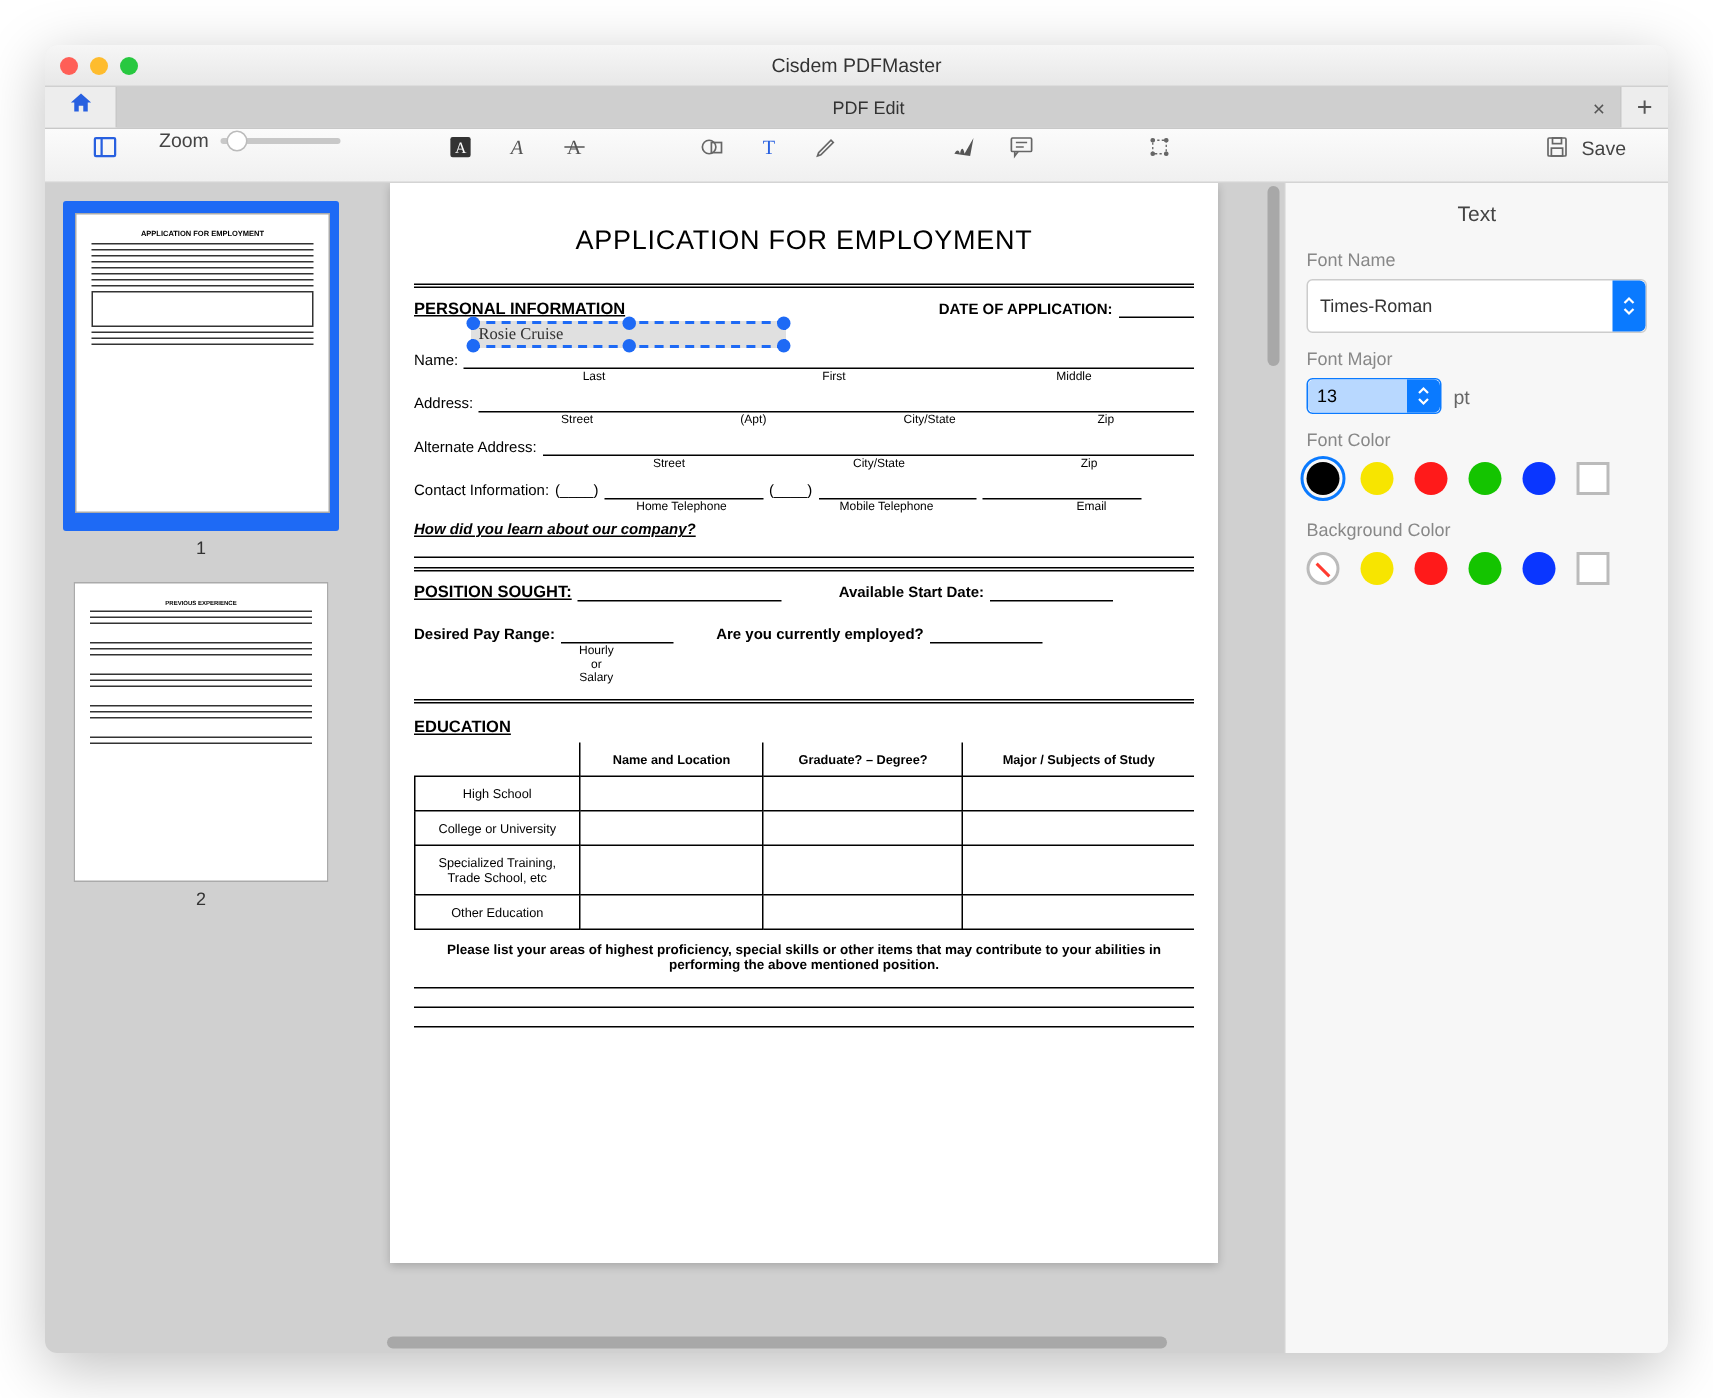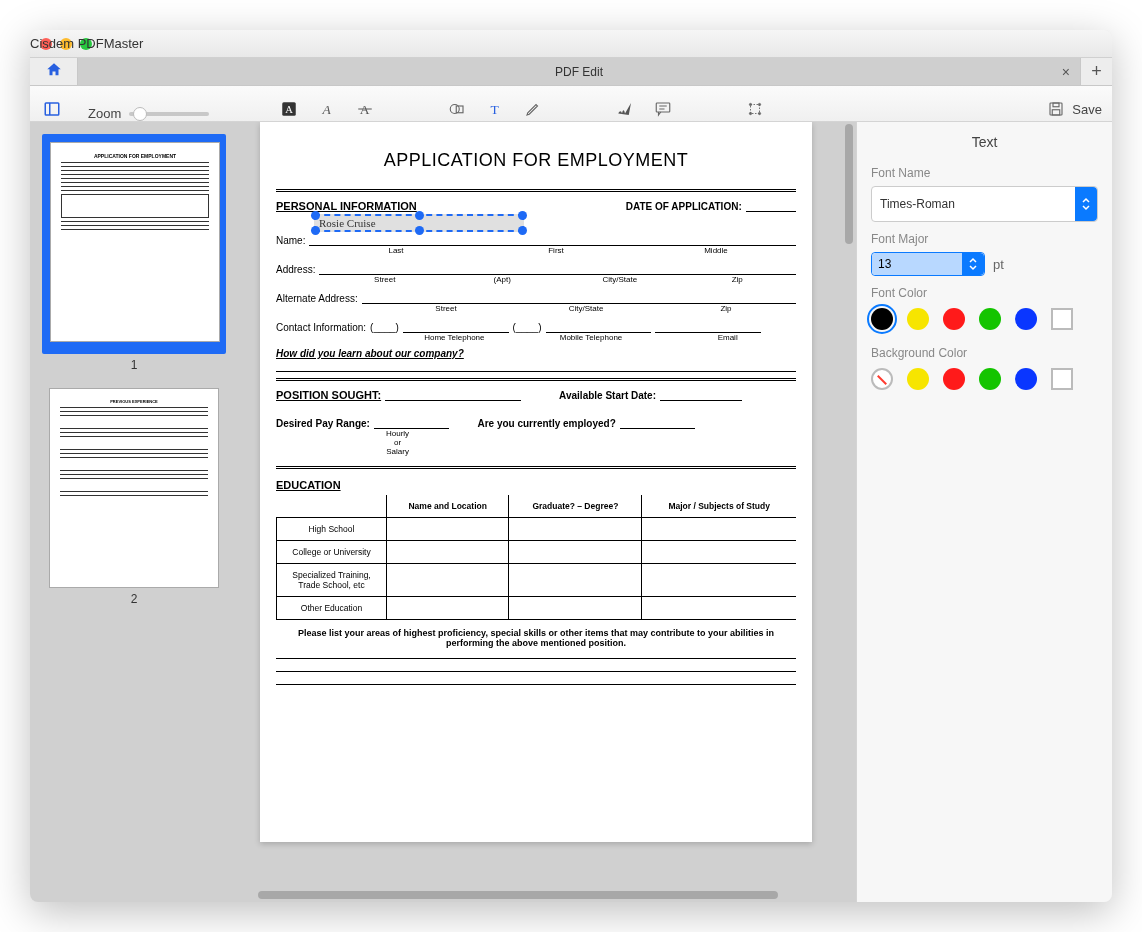--- a/index.html
+++ b/index.html
@@ -2,28 +2,28 @@
 <html><head>
 <meta charset="utf-8">
 <style>
 * { box-sizing: border-box; margin: 0; padding: 0; }
 body { font-family: -apple-system, "Helvetica Neue", Arial, sans-serif; background: #fff; }
 .window { width: 1082px; height: 872px; margin: 30px auto; border-radius: 8px; overflow: hidden; box-shadow: 0 10px 40px rgba(0,0,0,0.25); background: #ececec; display: flex; flex-direction: column; }
 .titlebar { height: 28px; background: linear-gradient(#f6f6f6,#e8e8e8); display: flex; align-items: center; padding: 0 10px; border-bottom: 1px solid #d0d0d0; position: relative; }
 .traffic { display: flex; gap: 8px; }
 .traffic span { width: 12px; height: 12px; border-radius: 50%; display: inline-block; }
 .t-close { background:#ff5f57; } .t-min { background:#febc2e; } .t-max { background:#28c840; }
-.titlebar-title { position:absolute; left:0; right:0; text-align:left; font-size:13px; color:#333; }
+.titlebar-title { position:absolute; left:0; right:0; text-align:center; font-size:13px; color:#333; }
 .tabbar { height: 28px; background:#dcdcdc; display:flex; align-items:stretch; border-bottom:1px solid #c8c8c8; }
 .home-tab { width: 48px; background:#ededed; display:flex; align-items:center; justify-content:center; border-right:1px solid #c8c8c8; }
 .home-icon svg { width:18px; height:18px; }
 .doc-tab { flex:1; display:flex; align-items:center; justify-content:center; font-size:12px; color:#333; background:#cfcfcf; position:relative; }
 .tab-close { position:absolute; right:10px; font-size:14px; color:#555; cursor:pointer; }
 .tab-add { width:32px; display:flex; align-items:center; justify-content:center; font-size:18px; color:#555; border-left:1px solid #c8c8c8; background:#ededed; }
-.toolbar { height:36px; background:linear-gradient(#fbfbfb,#f0f0f0); border-bottom:1px solid #d4d4d4; display:flex; align-items:flex-end; padding:0 10px; gap:14px; font-size:13px; color:#444; }
+.toolbar { height:36px; background:linear-gradient(#fbfbfb,#f0f0f0); border-bottom:1px solid #d4d4d4; display:flex; align-items:flex-start; padding:0 28px; gap:14px; font-size:13px; color:#444; }
 .tb-icon { width:24px; height:24px; display:flex; align-items:center; justify-content:center; color:#666; }
 .tb-icon svg { width:18px; height:18px; }
 .zoom-group { display:flex; align-items:center; gap:8px; margin-left:10px; }
 .zoom-slider { width:80px; height:4px; background:#c8c8c8; border-radius:2px; position:relative; }
 .zoom-thumb { width:14px; height:14px; background:#fff; border:1px solid #bbb; border-radius:50%; position:absolute; left:4px; top:-5px; }
 .tb-spacer-sm { width:40px; }
 .tb-spacer { flex:1; }
 .save-group { display:flex; align-items:center; gap:4px; }
 .content { flex:1; display:flex; overflow:hidden; }
 .thumbs { width:208px; background:#d0d0d0; padding:12px; overflow-y:auto; }
@@ -55,21 +55,21 @@
 .note { font-size:9px; font-weight:bold; text-align:center; padding:8px 10px; }
 .textbox-sel { position:absolute; border:2px dashed #1e6af5; background:#e0e0e0; font-family:"Times New Roman",serif; font-size:11px; padding:1px 3px; color:#333; }
 .handle { width:9px; height:9px; background:#1e6af5; border-radius:50%; position:absolute; }
 .panel { width:256px; background:#f7f7f7; border-left:1px solid #d4d4d4; padding:12px 14px; font-size:13px; color:#666; }
 .panel h3 { text-align:center; font-weight:normal; font-size:14px; color:#444; margin-bottom:16px; }
 .panel-label { font-size:12px; color:#888; margin:10px 0 6px; }
 .select { display:flex; align-items:center; background:#fff; border:1px solid #ccc; border-radius:4px; height:36px; font-size:12px; }
 .select span { flex:1; padding:0 8px; color:#333; }
 .select .chev { width:22px; background:#0a7aff; border-radius:0 4px 4px 0; display:flex; align-items:center; justify-content:center; color:#fff; height:100%; }
 .size-row { display:flex; align-items:center; gap:8px; }
-.size-select { width:114px; display:flex; background:#fff; border:1px solid #0a7aff; border-radius:4px; height:24px; }
+.size-select { width:90px; display:flex; background:#fff; border:1px solid #0a7aff; border-radius:4px; height:24px; }
 .size-select input { flex:1; border:none; background:#b8d8ff; padding:0 6px; font-size:12px; width:50px; border-radius:4px 0 0 4px; }
 .size-select .chev { width:22px; background:#0a7aff; display:flex; align-items:center; justify-content:center; color:#fff; border-radius:0 4px 4px 0; }
 .swatches { display:flex; gap:14px; margin:8px 0 16px; align-items:center; }
 .sw { width:22px; height:22px; border-radius:50%; cursor:pointer; }
 .sw.sel { outline:2px solid #0a7aff; outline-offset:2px; }
 .sw-custom { width:22px; height:22px; border:2px solid #bbb; background:#fff; cursor:pointer; }
 .sw-none { width:22px; height:22px; border:2px solid #bbb; background:#fff; position:relative; border-radius:50%; cursor:pointer; }
 .sw-none::after { content:""; position:absolute; left:3px; right:3px; top:50%; height:2px; background:#ff3b30; transform:rotate(45deg); }
 .line-thin { height:1px; background:#000; margin:2px 0; }
 </style>

